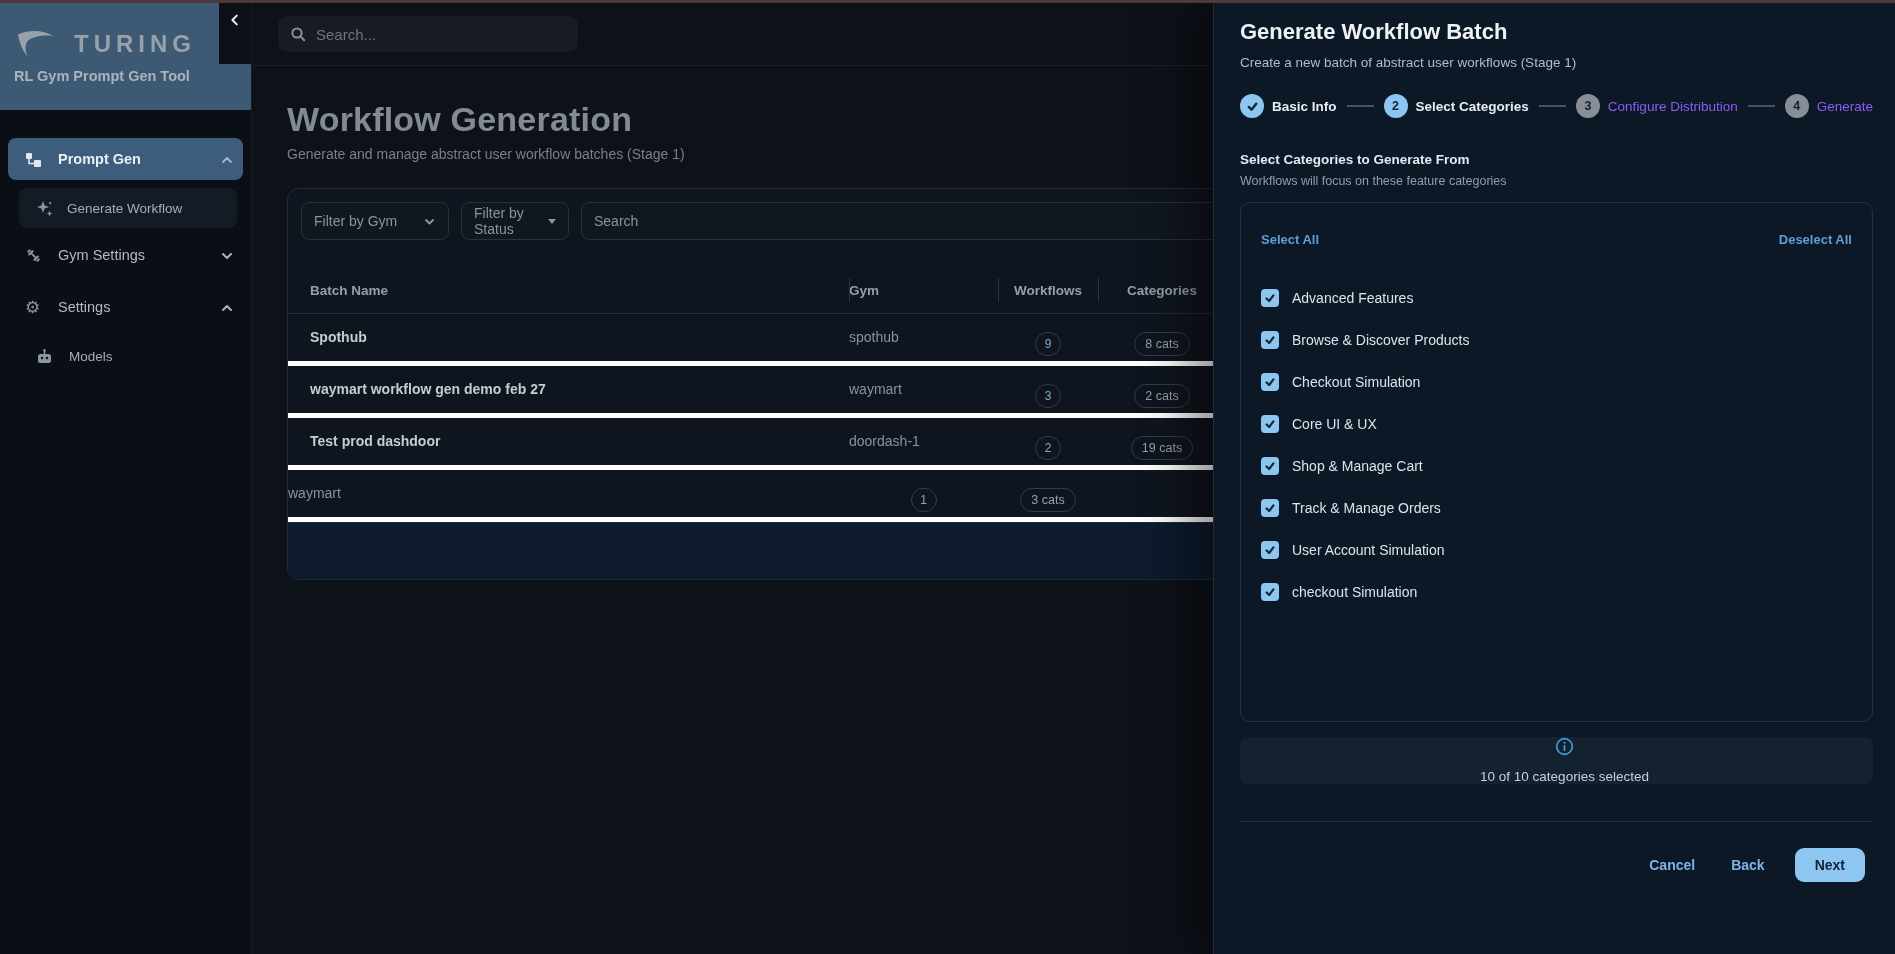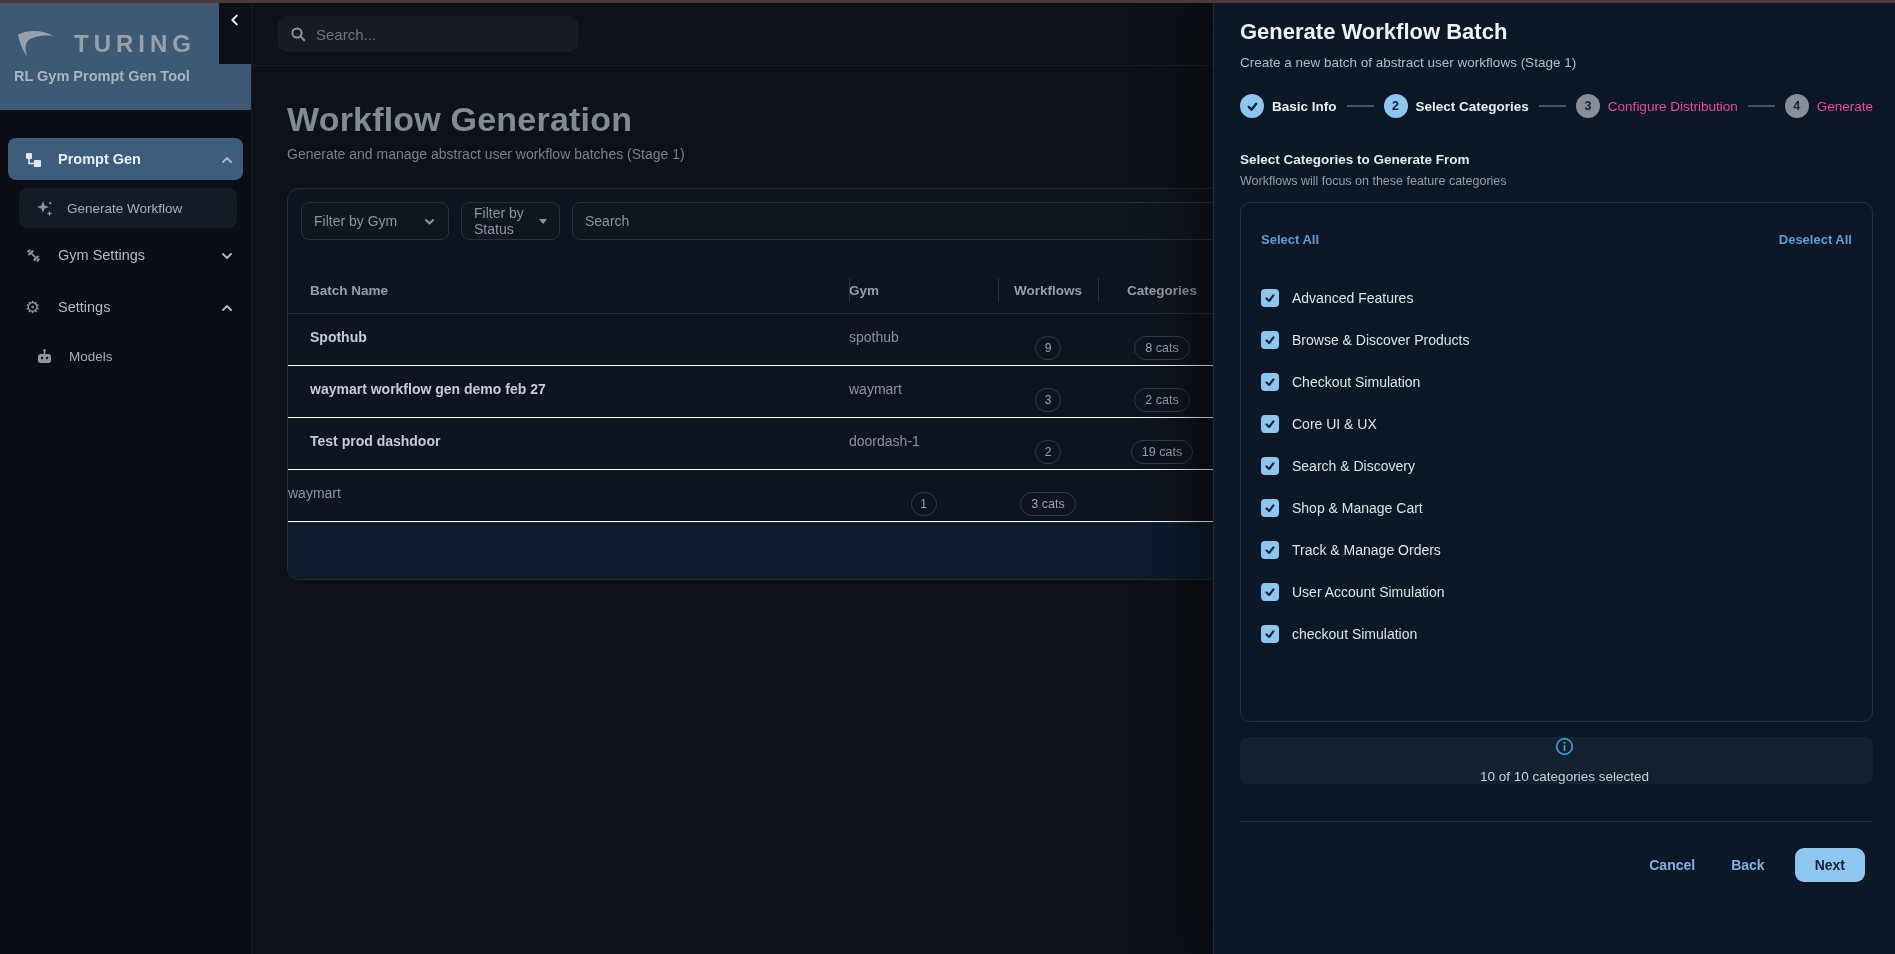--- a/index.html
+++ b/index.html
@@ -48,52 +48,52 @@
   .page-head { padding:34px 0 0 34px; }
   .page-title { font-size:34px; font-weight:700; color:#838a93; letter-spacing:.2px; }
   .page-sub { margin-top:7px; font-size:14px; color:#78808a; }
 
   .card { margin:26px 0 0 34px; width:1540px; background:#0f151e; border:1px solid #242c37; border-radius:12px; overflow:hidden; }
   .filters { display:flex; gap:12px; padding:13px 13px 0 13px; }
   .filter-sel { height:38px; border:1px solid #2a323d; border-radius:8px; background:#11171f; display:flex; align-items:center; padding:0 12px; color:#8b939d; font-size:14px; cursor:pointer; }
   .filter-gym { width:148px; }
   .filter-gym .fs-label { flex:1; }
   .filter-gym svg { width:13px; height:13px; stroke:#8b939d; stroke-width:2; fill:none; }
-  .filter-status { width:99px; gap:2px; }
+  .filter-status { width:108px; gap:2px; }
   .tri { width:0; height:0; border-left:4px solid transparent; border-right:4px solid transparent; border-top:5px solid #8b939d; margin-left:2px; }
   .filter-search { flex:1; height:38px; border:1px solid #2a323d; border-radius:8px; background:#11171f; display:flex; align-items:center; padding:17px 12px; }
   .filter-search input { width:100%; background:transparent; border:none; outline:none; color:#c6ccd3; font-size:14px; font-family:inherit; }
   .filter-search input::placeholder { color:#8b939d; }
 
   .t-header, .t-row { display:grid; grid-template-columns:561px 149px 100px 128px 1fr; }
   .t-header { margin-top:27px; height:47px; border-bottom:1px solid #242c37; }
   .th { display:flex; align-items:center; font-size:13.5px; font-weight:700; color:#969fa9; position:relative; }
   .th-name { padding-left:22px; }
   .th-div::before { content:''; position:absolute; left:0; top:11px; bottom:11px; width:1px; background:#2a3340; }
   .th-center { justify-content:center; }
-  .t-row { height:52px; border-bottom:1px solid #ffffff; cursor:pointer; }
+  .t-row { height:52px; border-bottom:5px solid #ffffff; cursor:pointer; }
   .t-row:last-of-type { border-bottom:none; }
   .cell-name { padding:15px 0 0 22px; font-size:14px; font-weight:600; color:#c6ccd3; }
   .cell-gym { padding-top:15px; font-size:14px; color:#8a929d; }
   .cell-badge { display:flex; justify-content:center; align-items:flex-end; padding-bottom:5px; }
   .badge-num { min-width:26px; height:24px; padding:0 6px; border:1px solid #333b47; border-radius:13px; display:flex; align-items:center; justify-content:center; font-size:12px; color:#7fa9cd; }
   .badge-cats { height:24px; padding:0 10px; border:1px solid #333b47; border-radius:13px; display:flex; align-items:center; font-size:12.5px; color:#97a0aa; }
   .t-footer { height:57px; background:#0d1b2d; border-top:1px solid #1e2a3c; }
 
   
   .panel { position:absolute; right:0; top:3px; bottom:0; width:682px; background:var(--panel_bg,#0c1826); border-left:1px solid #1f2b3a; box-shadow:-24px 0 48px rgba(0,0,0,.45); z-index:40; padding:16px 22px 0 26px; }
   .p-title { font-size:22px; font-weight:700; color:#eef2f6; }
   .p-sub { margin-top:10px; font-size:13.5px; color:#b3bcc5; }
   .stepper { margin-top:24px; display:flex; align-items:center; width:100%; }
   .step { display:flex; align-items:center; gap:8px; }
   .step-circle { width:24px; height:24px; border-radius:50%; display:flex; align-items:center; justify-content:center; font-size:12.5px; font-weight:700; flex:none; }
   .step.done .step-circle, .step.active .step-circle { background:var(--accent_light,#8dc6f0); color:#122539; }
   .step.todo .step-circle { background:#878e98; color:#1a2027; }
   .step-circle svg { width:13px; height:13px; stroke:#122539; stroke-width:2.6; fill:none; }
-  .step-label { font-size:13.5px; color:#ec4899; white-space:nowrap; }
+  .step-label { font-size:13.5px; color:#8b5cf6; white-space:nowrap; }
   .step.done .step-label, .step.active .step-label { color:#e8edf2; font-weight:600; }
   .step-conn { flex:1; height:1.5px; background:#49525e; margin:0 10px; min-width:14px; }
 
   .sec-title { margin-top:34px; font-size:13.5px; font-weight:700; color:#e3e9ef; }
   .sec-sub { margin-top:7px; font-size:12.5px; color:#939da7; }
 
   .cat-card { margin-top:14px; height:520px; border:1px solid #273240; border-radius:10px; padding:14px 20px 0 20px; }
   .sel-row { height:44px; display:flex; align-items:center; justify-content:space-between; margin-bottom:16px; }
   .link-btn { font-size:13px; font-weight:600; color:var(--link_blue,#5d9ed9); cursor:pointer; }
   .cat-row { height:42px; display:flex; align-items:center; gap:13px; cursor:pointer; }
@@ -367,28 +367,20 @@
           </svg>
         </span>
       <span class="cat-label">Core UI &amp; UX</span>
     </div>
     <div class="cat-row">
       <span class="cb">
           <svg viewBox="0 0 14 14">
             <polyline points="3,7.5 6,10.5 11,4" stroke-linecap="round" stroke-linejoin="round"></polyline>
           </svg>
         </span>
-      <span class="cat-label">Search &amp; Discovery</span>
-    </div>
-    <div class="cat-row">
-      <span class="cb">
-          <svg viewBox="0 0 14 14">
-            <polyline points="3,7.5 6,10.5 11,4" stroke-linecap="round" stroke-linejoin="round"></polyline>
-          </svg>
-        </span>
       <span class="cat-label">Shop &amp; Manage Cart</span>
     </div>
     <div class="cat-row">
       <span class="cb">
           <svg viewBox="0 0 14 14">
             <polyline points="3,7.5 6,10.5 11,4" stroke-linecap="round" stroke-linejoin="round"></polyline>
           </svg>
         </span>
       <span class="cat-label">Track &amp; Manage Orders</span>
     </div>

